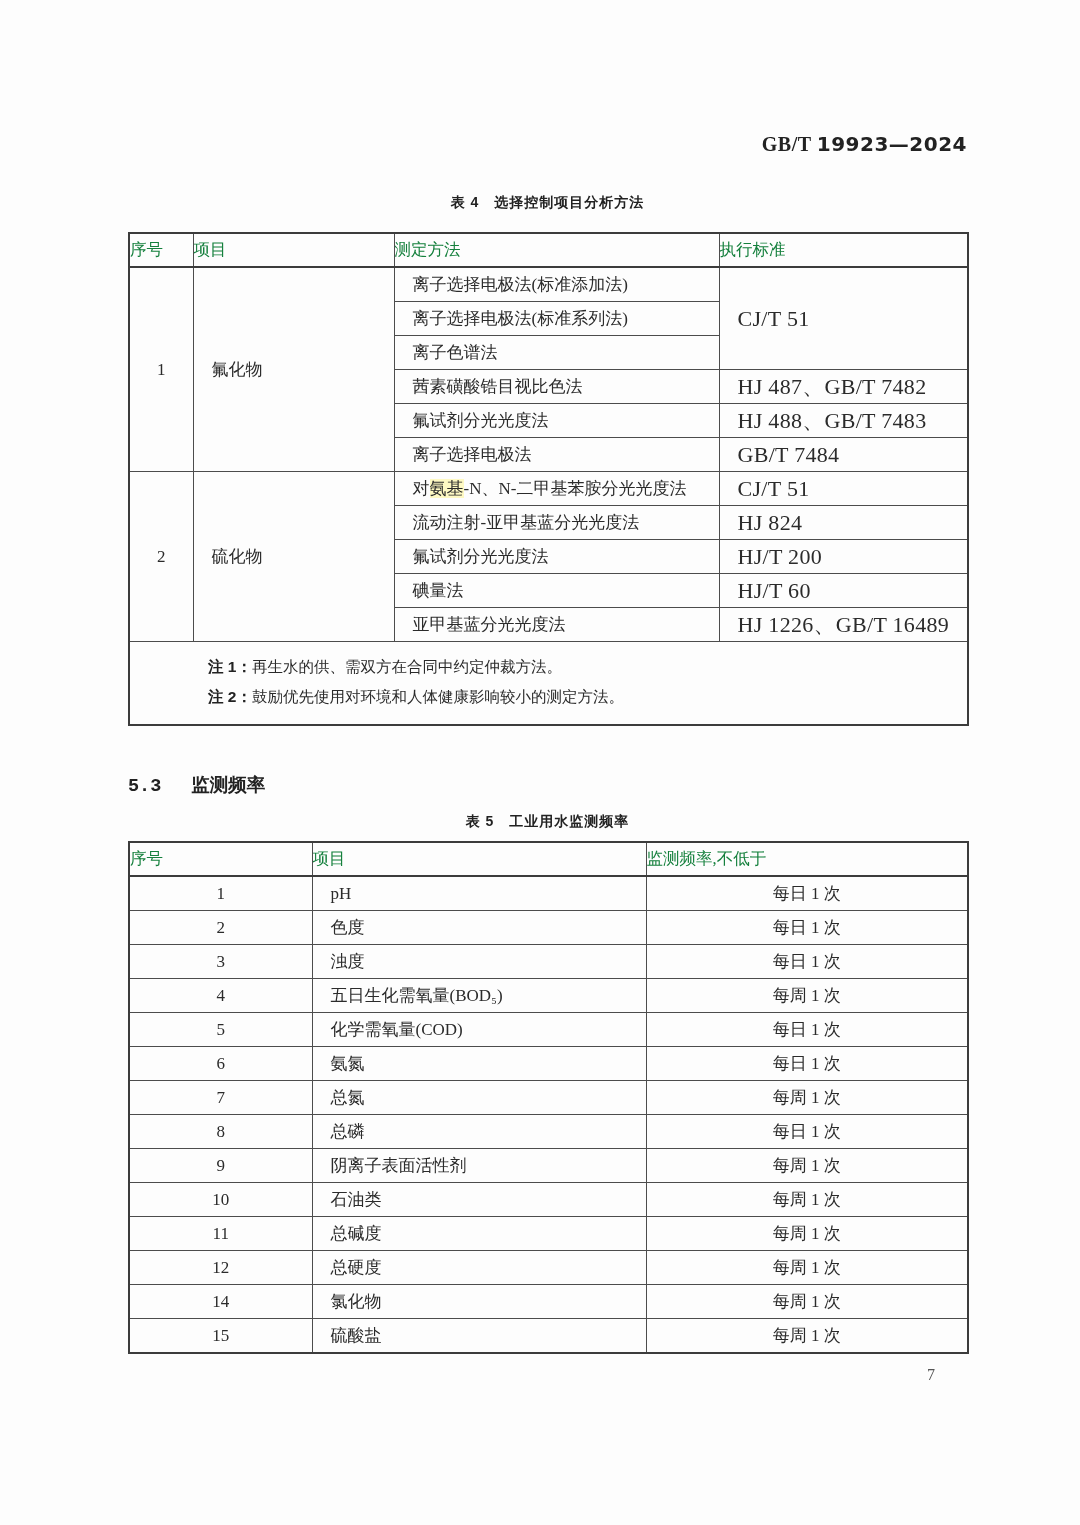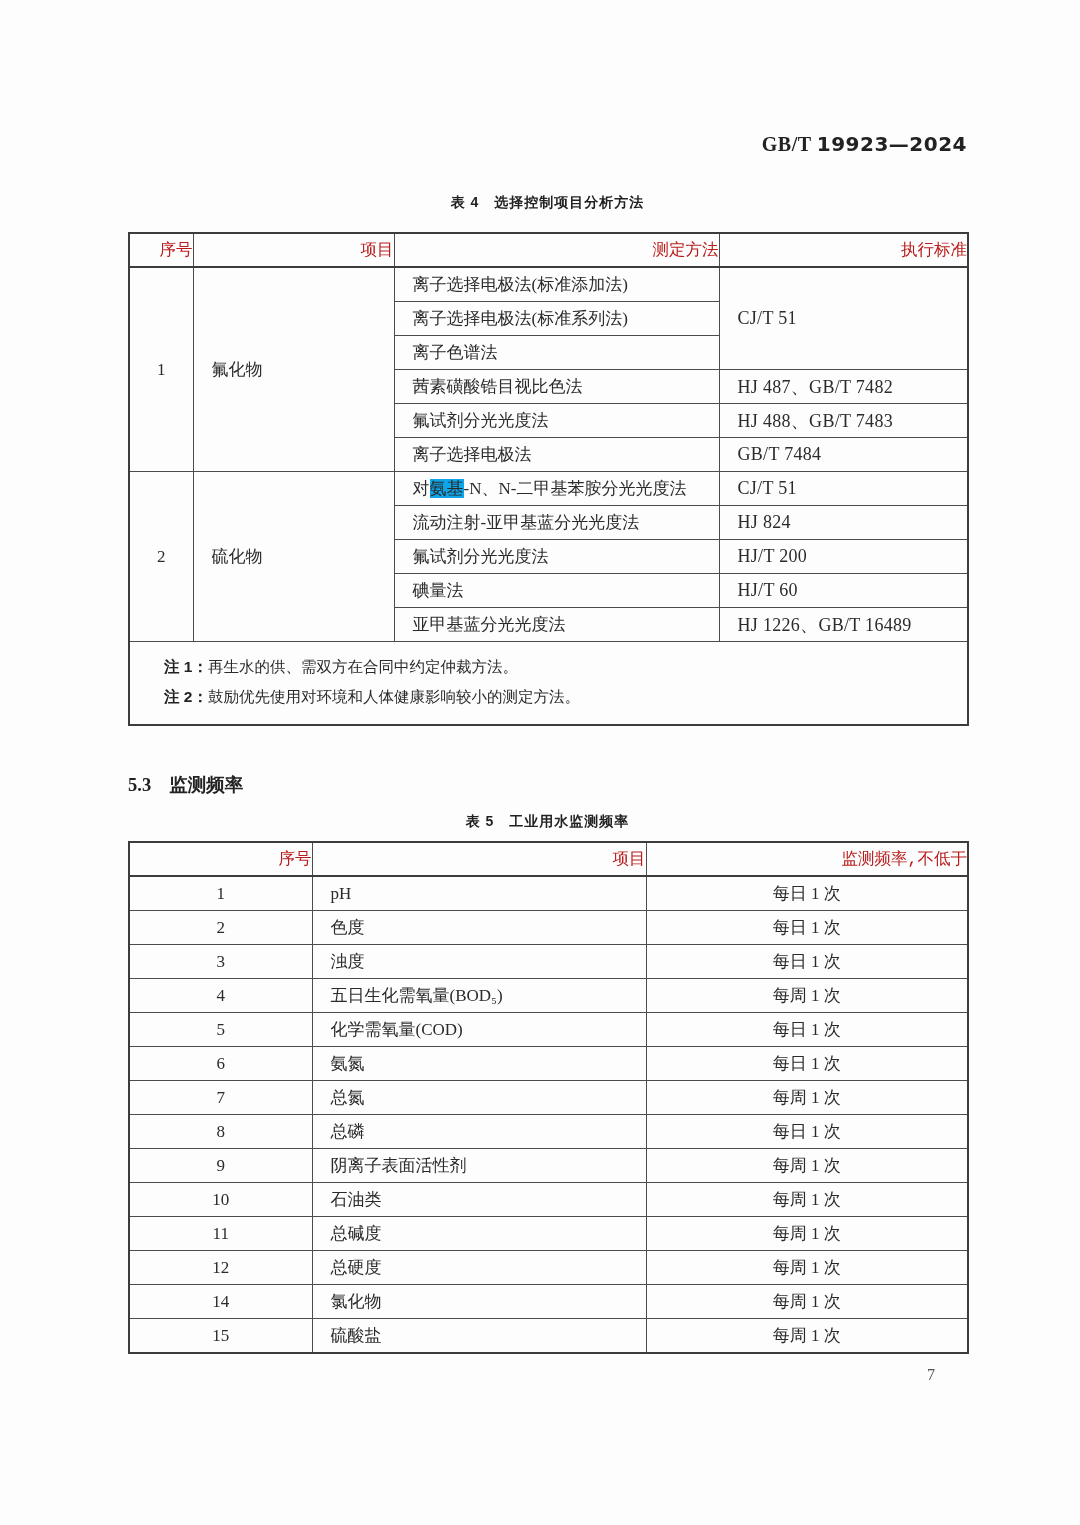--- a/index.html
+++ b/index.html
@@ -43,49 +43,49 @@
   .t4{margin-top:20px;}
   .t5{margin-top:10px;}
   th,td{
     border:1px solid #4c4c4c;
     height:33px;padding:0;
     vertical-align:middle;
     font-weight:normal;
     overflow:hidden;white-space:nowrap;
   }
   thead th{
-    font-family:Liberation Mono, monospace;
-    font-size:16.5px;color:#b91c1c;
-    text-align:right;height:32px;
+    font-family:Liberation Serif, serif;
+    font-size:16.5px;color:#15803d;
+    text-align:left;height:32px;
     border-bottom:2px solid #3c3c3c;
   }
   td.center{text-align:center;}
   td.left{text-align:left;padding-left:18px;}
-  .std{font-size:18px;letter-spacing:.3px;}
-  .hl{background:#0ea5e9;}
+  .std{font-size:22px;letter-spacing:.3px;}
+  .hl{background:#fef9c3;}
 
   
   td.notes{
     height:68px;text-align:left;white-space:normal;
     padding:6px 20px 8px 34px;line-height:30px;
     font-size:15.5px;vertical-align:middle;
   }
   .note-line{display:block;}
   .note-label{
     font-family:"Liberation Sans","DejaVu Sans",sans-serif;
-    font-weight:bold;color:#222;
+    font-weight:bold;color:#222;margin-left:44px;
   }
 
   
   .sec-heading{
     margin-top:46px;
     font-family:"Liberation Sans","DejaVu Sans",sans-serif;
     font-weight:bold;font-size:18.5px;color:#222;
   }
-  .sec-heading .sec-num{margin-right:18px;font-family:Liberation Serif, serif;}
+  .sec-heading .sec-num{margin-right:30px;font-family:Liberation Mono, monospace;}
   .sec-para{
     margin-top:20px;font-size:17.5px;color:#2b2b2b;
     text-indent:2em;letter-spacing:.5px;
   }
 
   
   .page-num{
     margin-top:12px;text-align:right;padding-right:32px;
     font-size:16px;color:#555;
     font-family:"Liberation Serif","DejaVu Serif",serif;

